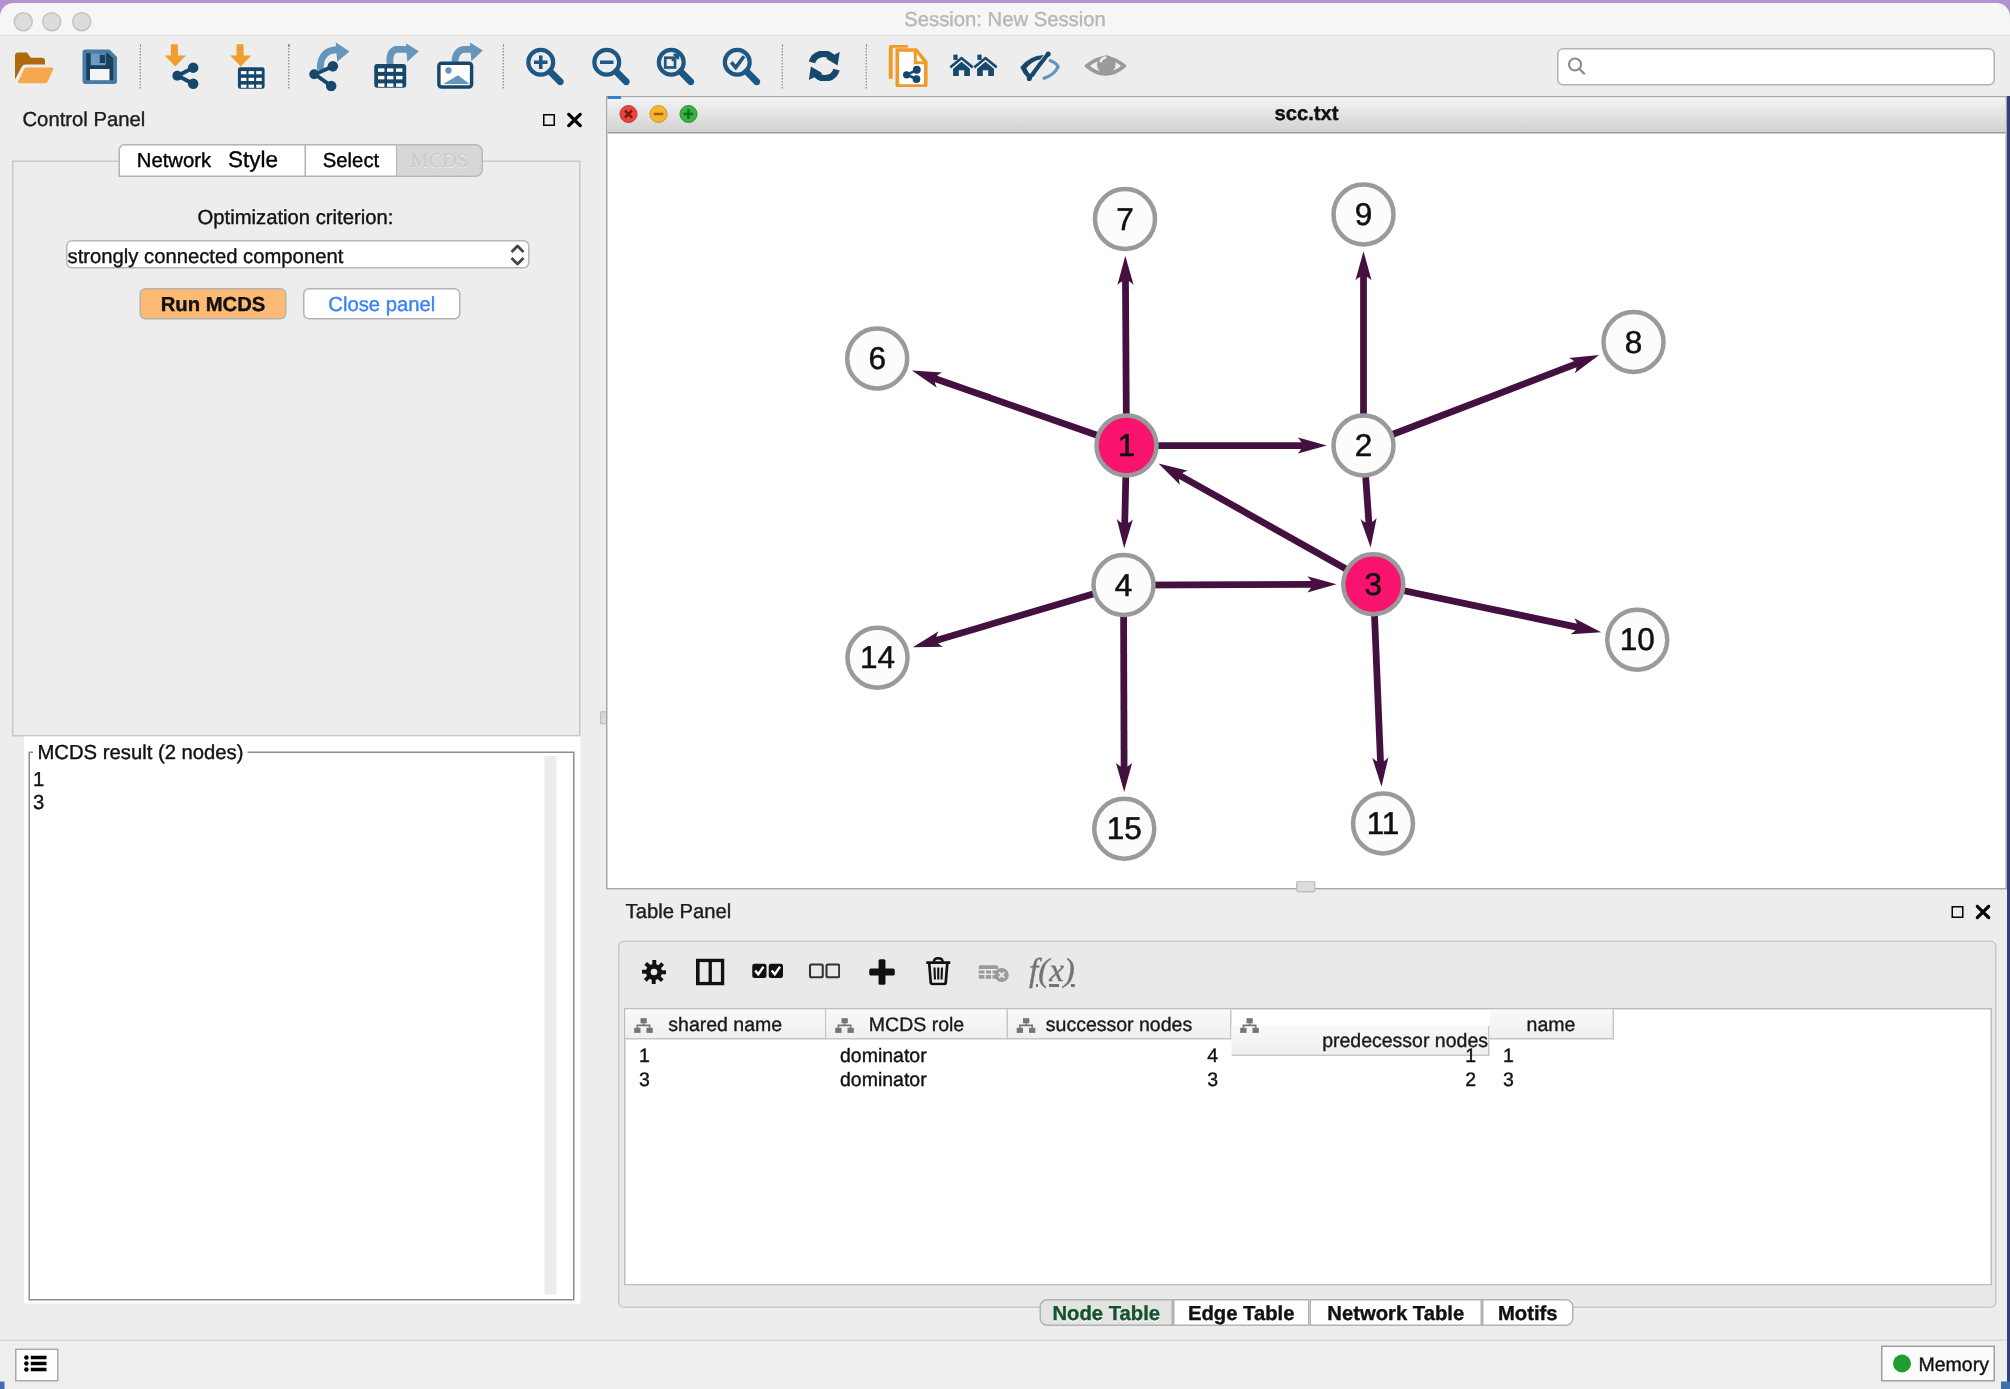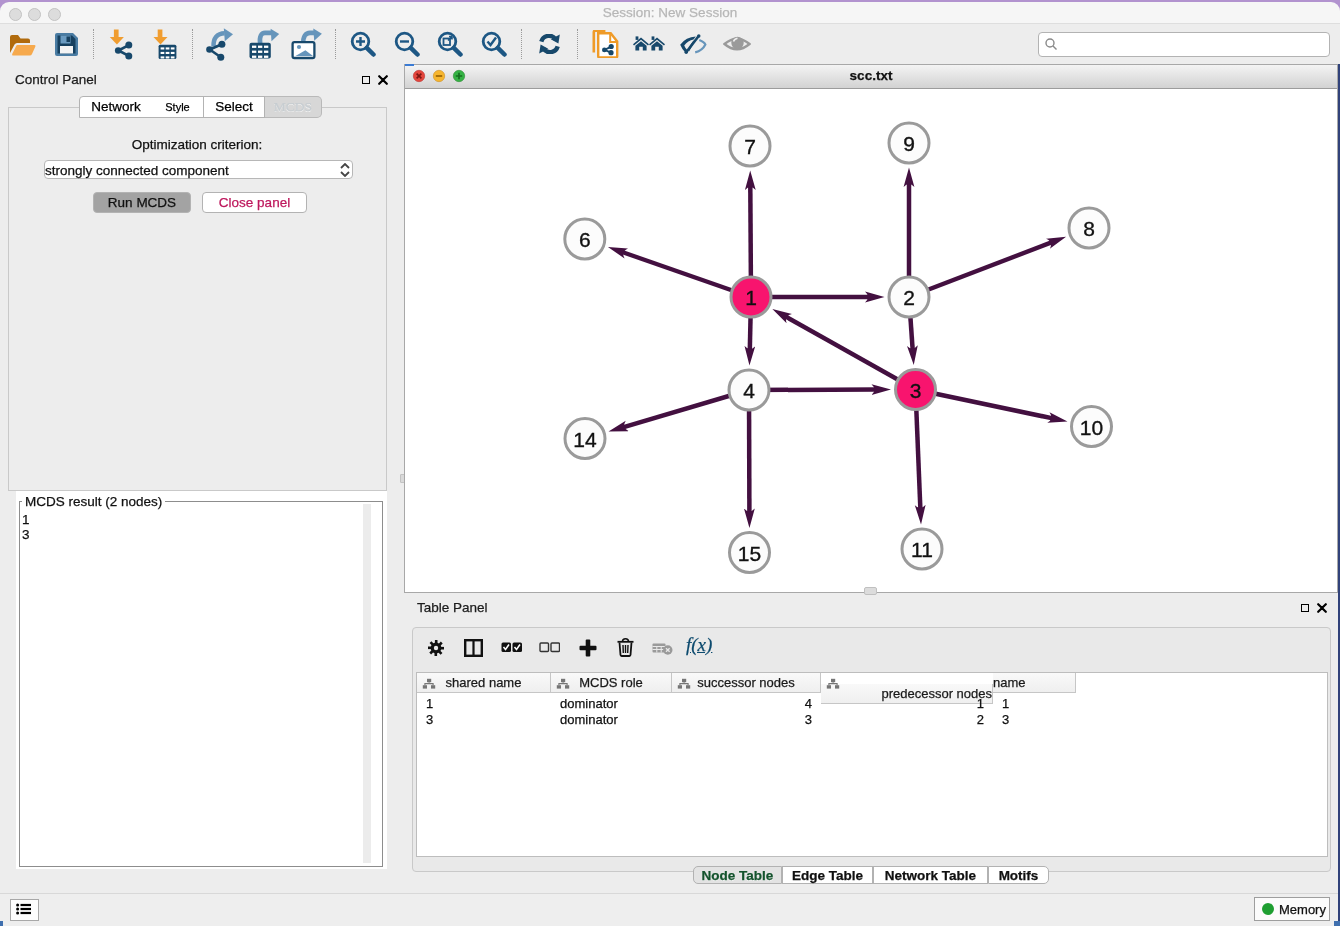--- a/index.html
+++ b/index.html
@@ -161,32 +161,32 @@
 
 <div class="abs" style="left:15px;top:72px;font-size:13.5px;color:#1c1c1c;">Control Panel</div>
 <div class="abs" style="left:361.5px;top:75.5px;width:6.8px;height:6.8px;border:1.5px solid #000;"></div>
 <svg class="abs" style="left:378px;top:75px;" width="10" height="10" viewBox="0 0 10 10">
     <path d="M1.2,1.2 L8.8,8.8 M8.8,1.2 L1.2,8.8" stroke="#000" stroke-width="2.2" stroke-linecap="round"></path>
   </svg>
 
 <div class="abs" style="left:8px;top:107px;width:377px;height:382px;border:1px solid #c9c9c9;"></div>
 
 <div class="abs" style="left:79px;top:96px;width:72px;height:20px;background:#fff;border:1px solid #b3b3b3;border-radius:4px 0 0 0;line-height:20px;text-align:center;font-size:13.5px;color:#000;">Network</div>
-<div class="abs" style="left:152px;top:96px;width:51px;height:20px;background:#fff;border:1px solid #b3b3b3;border-left:none;line-height:20px;text-align:center;font-size:11px;color:#000;">Style</div>
+<div class="abs" style="left:152px;top:96px;width:51px;height:20px;background:#fff;border:1px solid #b3b3b3;border-left:none;line-height:20px;font-size:15px;color:#000;">Style</div>
 <div class="abs" style="left:204px;top:96px;width:60px;height:20px;background:#fff;border:1px solid #b3b3b3;border-left:none;line-height:20px;text-align:center;font-size:13.5px;color:#000;">Select</div>
 <div class="abs" style="left:265px;top:96px;width:56px;height:20px;background:#d7d7d7;border:1px solid #b9b9b9;border-left:none;border-radius:0 5px 5px 0;line-height:20px;text-align:center;font-size:13.5px;color:#c7cdd1;text-shadow:0 1px 0 #f2f2f2;font-family:Liberation Serif, serif;">MCDS</div>
 
 <div class="abs" style="left:8px;top:137px;width:378px;text-align:center;font-size:13.5px;color:#111;">Optimization criterion:</div>
 <div class="abs" style="left:44px;top:160px;width:309px;height:19px;background:#fff;border:1px solid #b7b7b7;border-radius:4px;font-size:13.5px;color:#111;line-height:19px;box-sizing:border-box;">strongly connected component</div>
 <svg class="abs" style="left:339px;top:163px;" width="12" height="14" viewBox="0 0 12 14">
     <path d="M2,5 L6,1 L10,5" fill="none" stroke="#444" stroke-width="1.8"></path>
     <path d="M2,9 L6,13 L10,9" fill="none" stroke="#444" stroke-width="1.8"></path>
   </svg>
-<div class="abs" style="left:93px;top:192px;width:96px;height:19px;background:#a3a3a3;border:1px solid #b3b3b3;border-radius:4px;line-height:19px;text-align:center;font-size:13.5px;color:#111;">Run MCDS</div>
-<div class="abs" style="left:202px;top:192px;width:103px;height:19px;background:#fff;border:1px solid #b3b3b3;border-radius:4px;line-height:19px;text-align:center;font-size:13.5px;color:#be185d;">Close panel</div>
+<div class="abs" style="left:93px;top:192px;width:96px;height:19px;background:#fdba74;border:1px solid #b3b3b3;border-radius:4px;line-height:19px;text-align:center;font-size:13.5px;color:#111;font-weight:bold;">Run MCDS</div>
+<div class="abs" style="left:202px;top:192px;width:103px;height:19px;background:#fff;border:1px solid #b3b3b3;border-radius:4px;line-height:19px;text-align:center;font-size:13.5px;color:#3b82f6;">Close panel</div>
 
 <div class="abs" style="left:16px;top:491px;width:371px;height:378px;background:#fff;"></div>
 <div class="abs" style="left:19px;top:501px;width:362px;height:364px;border:1px solid #8d8d8d;"></div>
 <div class="abs" style="left:22px;top:494px;background:#fff;padding:0 3px;font-size:13.5px;color:#111;">MCDS result (2 nodes)</div>
 <div class="abs" style="left:363px;top:504px;width:8px;height:359px;background:#ececec;"></div>
 <div class="abs" style="left:22px;top:512px;font-size:13.5px;color:#111;line-height:15px;">1<br>3</div>
 
 <div class="abs" style="left:399.5px;top:473.5px;width:4.5px;height:7px;background:#d9d9d9;border:1px solid #c2c2c2;border-radius:1px;"></div>
 
 <div class="abs" style="left:404px;top:64px;width:934px;height:529px;border:1px solid #a8a8a8;background:#fff;box-sizing:border-box;"></div>
@@ -292,21 +292,21 @@
       <line x1="0.5" y1="3.8" x2="16.5" y2="3.8" stroke="#111" stroke-width="1.8"></line>
       <path d="M5.5,3.5 Q5.5,0.8 8.5,0.8 Q11.5,0.8 11.5,3.5" fill="none" stroke="#111" stroke-width="1.6"></path>
       <path d="M6,7 L6.3,15 M8.5,7 L8.5,15 M11,7 L10.7,15" stroke="#111" stroke-width="1.4"></path>
     </svg>
 <svg class="abs" style="left:652px;top:642px;" width="21" height="13" viewBox="0 0 21 13">
       <rect x="0.5" y="1.5" width="13" height="9" rx="1" fill="#9a9a9a"></rect>
       <path d="M0.5,4.5 h13 M0.5,7.5 h13 M4.8,4.5 v6 M9.2,4.5 v6" stroke="#e9e9e9" stroke-width="1"></path>
       <circle cx="15.8" cy="8" r="4.7" fill="#9a9a9a"></circle>
       <path d="M14,6.2 L17.6,9.8 M17.6,6.2 L14,9.8" stroke="#e9e9e9" stroke-width="1.3"></path>
     </svg>
-<div class="abs" style="left:686px;top:634px;font-family:'Liberation Serif',serif;font-style:italic;font-size:19px;color:#0c4a6e;text-decoration:underline;">f(x)</div>
+<div class="abs" style="left:686px;top:634px;font-family:'Liberation Serif',serif;font-style:italic;font-size:22px;color:#737373;text-decoration:underline;">f(x)</div>
 </div>
 
 <div class="abs" style="left:416px;top:672px;width:912px;height:185px;background:#fff;border:1px solid #bdbdbd;box-sizing:border-box;"></div>
 <div id="table-header">
     <div class="abs" style="left:417px;top:673px;width:134px;height:20px;background:linear-gradient(#f9f9f9,#efefef);border-right:1px solid #c6c6c6;border-bottom:1px solid #c6c6c6;box-sizing:border-box;text-align:center;line-height:19px;font-size:13px;color:#1a1a1a;">shared name</div>
     <svg class="abs" style="left:422px;top:678px;" width="14" height="12" viewBox="0 0 14 12">
       <g fill="#757575">
         <rect x="5" y="0.8" width="4.2" height="3.4"></rect>
         <rect x="0.8" y="7.2" width="4.2" height="3.4"></rect>
         <rect x="9" y="7.2" width="4.2" height="3.4"></rect>
@@ -333,21 +333,21 @@
     </svg>
 <div class="abs" style="left:821px;top:673px;width:172px;height:20px;background:linear-gradient(#f9f9f9,#efefef);border-right:1px solid #c6c6c6;border-bottom:1px solid #c6c6c6;box-sizing:border-box;text-align:right;line-height:19px;font-size:13px;color:#1a1a1a;margin-top:11px;">predecessor nodes</div>
     <svg class="abs" style="left:826px;top:678px;" width="14" height="12" viewBox="0 0 14 12">
       <g fill="#757575">
         <rect x="5" y="0.8" width="4.2" height="3.4"></rect>
         <rect x="0.8" y="7.2" width="4.2" height="3.4"></rect>
         <rect x="9" y="7.2" width="4.2" height="3.4"></rect>
       </g>
       <path d="M7.1,4.2 V5.6 M2.9,7.2 V5.6 H11.1 V7.2" fill="none" stroke="#757575" stroke-width="1.1"></path>
     </svg>
-<div class="abs" style="left:993px;top:673px;width:83px;height:20px;background:linear-gradient(#f9f9f9,#efefef);border-right:1px solid #c6c6c6;border-bottom:1px solid #c6c6c6;box-sizing:border-box;text-align:left;line-height:19px;font-size:13px;color:#1a1a1a;">name</div>
+<div class="abs" style="left:993px;top:673px;width:83px;height:20px;background:linear-gradient(#f9f9f9,#efefef);border-right:1px solid #c6c6c6;border-bottom:1px solid #c6c6c6;box-sizing:border-box;text-align:center;line-height:19px;font-size:13px;color:#1a1a1a;">name</div>
   </div>
 <div id="table-rows">
     <div class="abs" style="left:417px;top:696px;width:134px;height:16px;line-height:16px;font-size:13px;color:#111;text-align:left;padding-left:9px;box-sizing:border-box;">1</div>
     <div class="abs" style="left:551px;top:696px;width:121px;height:16px;line-height:16px;font-size:13px;color:#111;text-align:left;padding-left:9px;box-sizing:border-box;">dominator</div>
     <div class="abs" style="left:672px;top:696px;width:149px;height:16px;line-height:16px;font-size:13px;color:#111;text-align:right;padding-right:9px;box-sizing:border-box;">4</div>
     <div class="abs" style="left:821px;top:696px;width:172px;height:16px;line-height:16px;font-size:13px;color:#111;text-align:right;padding-right:9px;box-sizing:border-box;">1</div>
     <div class="abs" style="left:993px;top:696px;width:83px;height:16px;line-height:16px;font-size:13px;color:#111;text-align:left;padding-left:9px;box-sizing:border-box;">1</div>
     <div class="abs" style="left:417px;top:712px;width:134px;height:16px;line-height:16px;font-size:13px;color:#111;text-align:left;padding-left:9px;box-sizing:border-box;">3</div>
     <div class="abs" style="left:551px;top:712px;width:121px;height:16px;line-height:16px;font-size:13px;color:#111;text-align:left;padding-left:9px;box-sizing:border-box;">dominator</div>
     <div class="abs" style="left:672px;top:712px;width:149px;height:16px;line-height:16px;font-size:13px;color:#111;text-align:right;padding-right:9px;box-sizing:border-box;">3</div>

